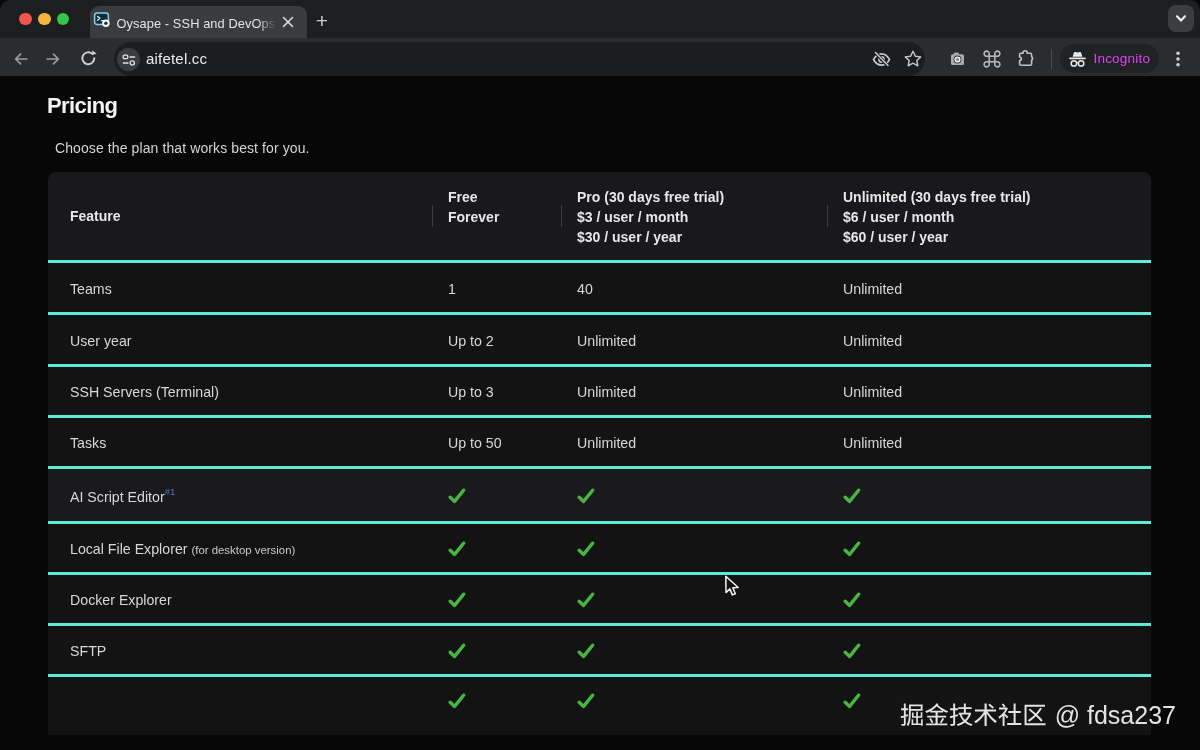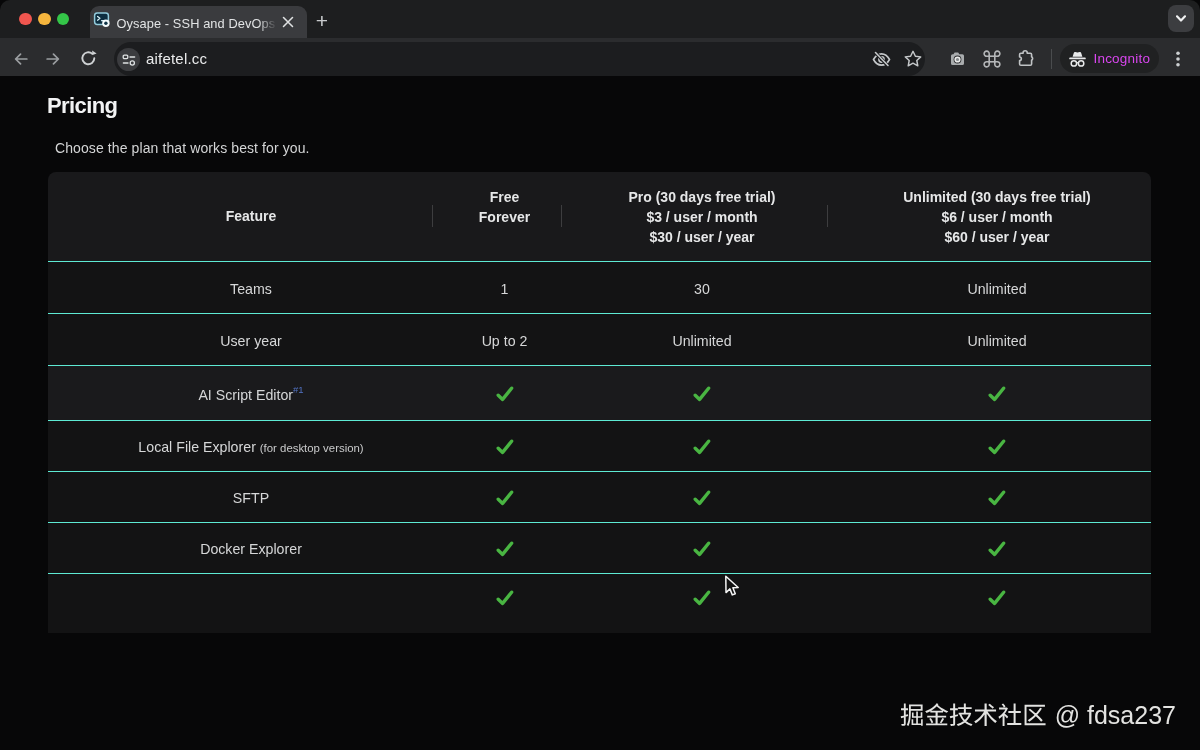--- a/index.html
+++ b/index.html
@@ -33,23 +33,23 @@
 #sub { position:absolute; left:47px; top:60px; font-size:14px; color:#d4d5d6; letter-spacing:0.1px;margin-left:8px; }
 
 #tbl { position:absolute; left:48px; top:92px; width:1103px; }
 table { border-collapse:collapse; width:1103px; table-layout:fixed; }
 td,th { vertical-align:middle; text-align:left; font-weight:400; }
 thead th { background:#19191b; height:89px; font-size:14px; font-weight:600; color:#e6e7e8;
   line-height:20px; position:relative; vertical-align:top; padding-top:14.5px; }
 thead th:first-child { border-radius:8px 0 0 0; vertical-align:middle; padding-top:0; }
 thead th:last-child { border-radius:0 8px 0 0; }
 thead th .sep { position:absolute; left:0; top:32.5px; width:1px; height:22px; background:#3d3d3f; }
-th,td { padding-left:16px;text-align:center; }
+th,td { padding-left:16px; }
 th:first-child, td:first-child { padding-left:22px; }
-tbody td { background:#131314; border-top:1px solid #5eead4; font-size:14.2px; color:#d6d7d8; padding-top:3px;margin-top:20px; }
+tbody td { background:#131314; border-top:3px solid #5eead4; font-size:14.2px; color:#d6d7d8; padding-top:3px;margin-top:20px; }
 tbody tr.hl td { background:#1a1a1c; }
 .small { font-size:11.4px; color:#c9cacb; }
 sup.n1 { color:#5272c2; font-size:9.5px; position:relative; top:-1px; }
 tbody tr.last td { vertical-align:top; padding-top:16px; }
 .chk { display:inline-block; vertical-align:middle; margin-top:-2px; }
 </style>
 </head>
 <body>
 <div id="stage">
   <div id="cornTL"></div>
@@ -155,29 +155,41 @@
         <th>Feature</th>
         <th><span class="sep"></span>Free<br>Forever</th>
         <th><span class="sep"></span>Pro (30 days free trial)<br>$3 / user / month<br>$30 / user / year</th>
         <th><span class="sep"></span>Unlimited (30 days free trial)<br>$6 / user / month<br>$60 / user / year</th>
       </tr>
           </thead>
       <tbody>
         <tr style="height:52px">
               <td>Teams</td>
               <td>1</td>
-              <td>30</td>
+              <td>40</td>
               <td>Unlimited</td>
             </tr>
         <tr style="height:52px">
               <td>User year</td>
               <td>Up to 2</td>
               <td>Unlimited</td>
               <td>Unlimited</td>
             </tr>
+        <tr style="height:51px">
+              <td>SSH Servers (Terminal)</td>
+              <td>Up to 3</td>
+              <td>Unlimited</td>
+              <td>Unlimited</td>
+            </tr>
+        <tr style="height:51px">
+              <td>Tasks</td>
+              <td>Up to 50</td>
+              <td>Unlimited</td>
+              <td>Unlimited</td>
+            </tr>
         <tr style="height:55px" class="hl">
               <td>AI Script Editor<sup class="n1">#1</sup></td>
               <td><svg class="chk" width="18" height="16" viewBox="0 0 18 16">
                   <path d="M2.2 9.2 L6.6 13.4 L15.6 2.2" fill="none" stroke="#49b542" stroke-width="3.4" stroke-linecap="round" stroke-linejoin="round"></path>
                 </svg></td>
               <td><svg class="chk" width="18" height="16" viewBox="0 0 18 16">
                   <path d="M2.2 9.2 L6.6 13.4 L15.6 2.2" fill="none" stroke="#49b542" stroke-width="3.4" stroke-linecap="round" stroke-linejoin="round"></path>
                 </svg></td>
               <td><svg class="chk" width="18" height="16" viewBox="0 0 18 16">
                   <path d="M2.2 9.2 L6.6 13.4 L15.6 2.2" fill="none" stroke="#49b542" stroke-width="3.4" stroke-linecap="round" stroke-linejoin="round"></path>
@@ -189,33 +201,33 @@
                   <path d="M2.2 9.2 L6.6 13.4 L15.6 2.2" fill="none" stroke="#49b542" stroke-width="3.4" stroke-linecap="round" stroke-linejoin="round"></path>
                 </svg></td>
               <td><svg class="chk" width="18" height="16" viewBox="0 0 18 16">
                   <path d="M2.2 9.2 L6.6 13.4 L15.6 2.2" fill="none" stroke="#49b542" stroke-width="3.4" stroke-linecap="round" stroke-linejoin="round"></path>
                 </svg></td>
               <td><svg class="chk" width="18" height="16" viewBox="0 0 18 16">
                   <path d="M2.2 9.2 L6.6 13.4 L15.6 2.2" fill="none" stroke="#49b542" stroke-width="3.4" stroke-linecap="round" stroke-linejoin="round"></path>
                 </svg></td>
             </tr>
         <tr style="height:51px">
+              <td>Docker Explorer</td>
+              <td><svg class="chk" width="18" height="16" viewBox="0 0 18 16">
+                  <path d="M2.2 9.2 L6.6 13.4 L15.6 2.2" fill="none" stroke="#49b542" stroke-width="3.4" stroke-linecap="round" stroke-linejoin="round"></path>
+                </svg></td>
+              <td><svg class="chk" width="18" height="16" viewBox="0 0 18 16">
+                  <path d="M2.2 9.2 L6.6 13.4 L15.6 2.2" fill="none" stroke="#49b542" stroke-width="3.4" stroke-linecap="round" stroke-linejoin="round"></path>
+                </svg></td>
+              <td><svg class="chk" width="18" height="16" viewBox="0 0 18 16">
+                  <path d="M2.2 9.2 L6.6 13.4 L15.6 2.2" fill="none" stroke="#49b542" stroke-width="3.4" stroke-linecap="round" stroke-linejoin="round"></path>
+                </svg></td>
+            </tr>
+        <tr style="height:51px">
               <td>SFTP</td>
-              <td><svg class="chk" width="18" height="16" viewBox="0 0 18 16">
-                  <path d="M2.2 9.2 L6.6 13.4 L15.6 2.2" fill="none" stroke="#49b542" stroke-width="3.4" stroke-linecap="round" stroke-linejoin="round"></path>
-                </svg></td>
-              <td><svg class="chk" width="18" height="16" viewBox="0 0 18 16">
-                  <path d="M2.2 9.2 L6.6 13.4 L15.6 2.2" fill="none" stroke="#49b542" stroke-width="3.4" stroke-linecap="round" stroke-linejoin="round"></path>
-                </svg></td>
-              <td><svg class="chk" width="18" height="16" viewBox="0 0 18 16">
-                  <path d="M2.2 9.2 L6.6 13.4 L15.6 2.2" fill="none" stroke="#49b542" stroke-width="3.4" stroke-linecap="round" stroke-linejoin="round"></path>
-                </svg></td>
-            </tr>
-        <tr style="height:51px">
-              <td>Docker Explorer</td>
               <td><svg class="chk" width="18" height="16" viewBox="0 0 18 16">
                   <path d="M2.2 9.2 L6.6 13.4 L15.6 2.2" fill="none" stroke="#49b542" stroke-width="3.4" stroke-linecap="round" stroke-linejoin="round"></path>
                 </svg></td>
               <td><svg class="chk" width="18" height="16" viewBox="0 0 18 16">
                   <path d="M2.2 9.2 L6.6 13.4 L15.6 2.2" fill="none" stroke="#49b542" stroke-width="3.4" stroke-linecap="round" stroke-linejoin="round"></path>
                 </svg></td>
               <td><svg class="chk" width="18" height="16" viewBox="0 0 18 16">
                   <path d="M2.2 9.2 L6.6 13.4 L15.6 2.2" fill="none" stroke="#49b542" stroke-width="3.4" stroke-linecap="round" stroke-linejoin="round"></path>
                 </svg></td>
             </tr>

